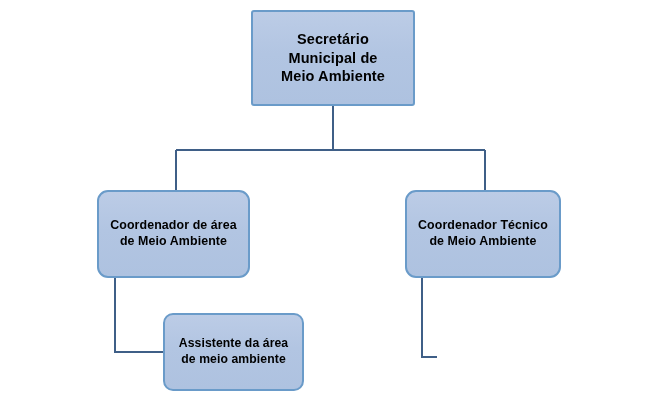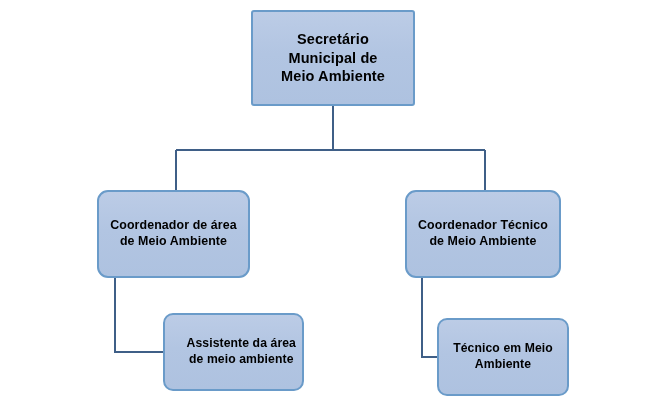--- a/index.html
+++ b/index.html
@@ -72,21 +72,20 @@
     height: 88px;
     font-size: 12.4px;
   }
   #node-assistente {
     left: 163px;
     top: 313px;
     width: 141px;
     height: 78px;
     font-size: 12.2px;
     border-radius: 10px;
-    justify-content: flex-end;
   }
   #node-tecnico {
     left: 437px;
     top: 318px;
     width: 132px;
     height: 78px;
     font-size: 12.2px;
     border-radius: 10px;
   }
 </style>
@@ -126,18 +125,14 @@
   <div class="node" id="node-coord-tecnico">
     <span class="node-label">Coordenador Técnico
 de Meio Ambiente</span>
   </div>
 
   <div class="node" id="node-assistente">
     <span class="node-label">Assistente da área
 de meio ambiente</span>
   </div>
 
-  <div class="node" id="node-tecnico">
-    <span class="node-label">Técnico em Meio
-Ambiente</span>
-  </div>
 
 </div>
 
 </body></html>

